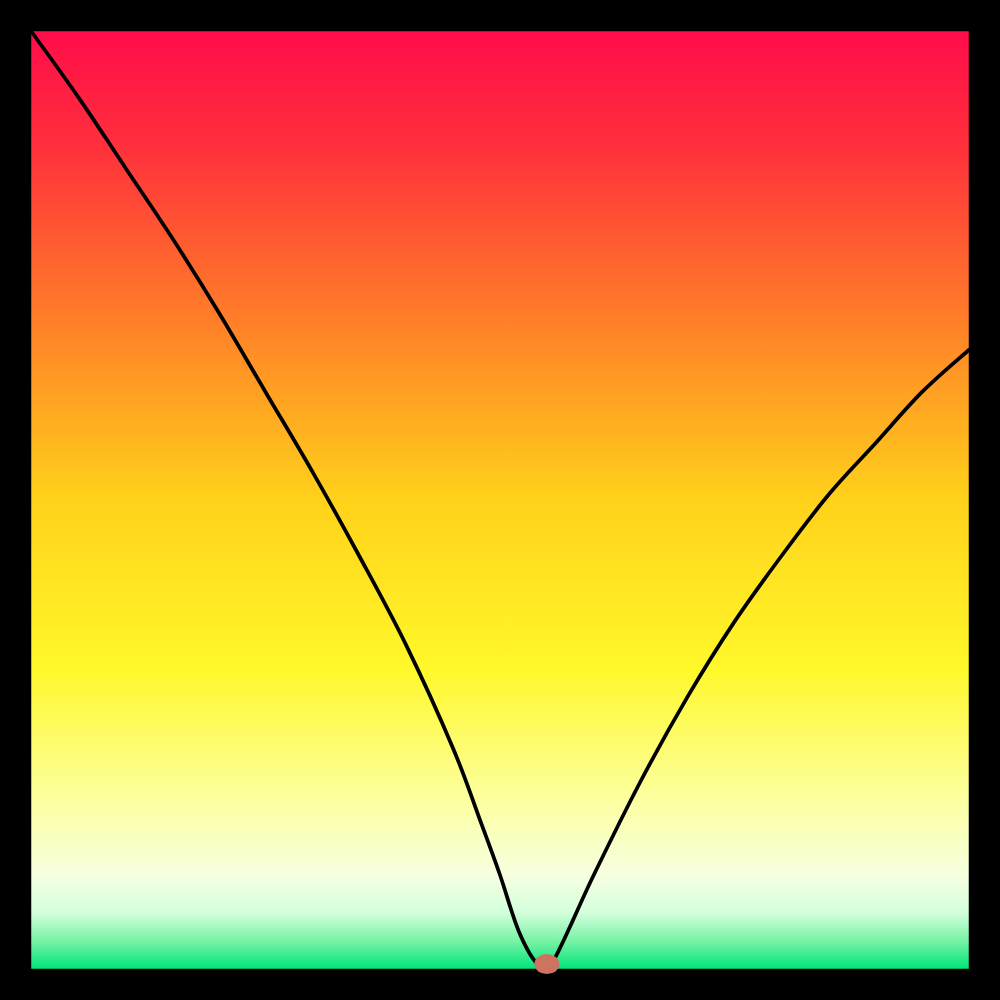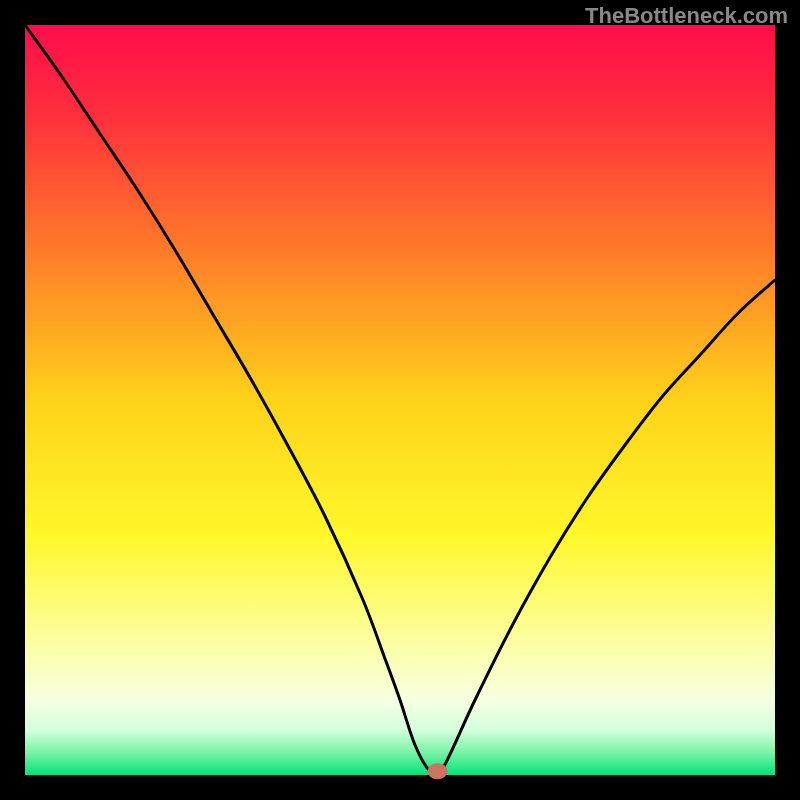--- a/index.html
+++ b/index.html
@@ -46,14 +46,13 @@
           <stop offset="90%" stop-color="#f6ffe0"></stop>
           <stop offset="94%" stop-color="#d3ffdc"></stop>
           <stop offset="97%" stop-color="#7af2a6"></stop>
           <stop offset="100%" stop-color="#00e47a"></stop>
         </linearGradient>
     </defs>
     <rect id="plot-bg" fill="url(#bg-grad)" x="25" y="25" width="750" height="750"></rect>
     <path id="curve" fill="none" d="M25 25 C 31.25 33.74999999999999, 50 59.37499999999997, 62.5 77.49999999999997 C 75 95.62499999999997, 87.5 115, 100 133.75 C 112.5 152.5, 125 170.62499999999997, 137.5 189.99999999999997 C 150 209.37499999999997, 162.5 229.37500000000003, 175 250.00000000000003 C 187.5 270.62500000000006, 200 292.5, 212.5 313.75 C 225 335, 237.5 355.625, 250 377.5 C 262.5 399.375, 275 421.87500000000006, 287.5 445.00000000000006 C 300 468.12500000000006, 312.5 490.625, 325 516.25 C 337.5 541.875, 352.5 575, 362.5 598.75 C 372.5 622.5, 378.75 641.875, 385 658.75 C 391.25 675.625, 395 685.625, 400 700 C 405 714.375, 410 733.125, 415 745 C 420 756.875, 425.625 766.875, 430 771.25 C 434.375 775.625, 433.75000000000006 783.125, 441.25000000000006 771.25 C 448.75000000000006 759.375, 463.125 724.375, 475 700 C 486.875 675.625, 500 648.75, 512.5 625 C 525 601.25, 537.5 578.75, 550 557.5 C 562.5 536.25, 575 516.25, 587.5 497.5 C 600 478.75, 612.5 461.87500000000006, 625 445.00000000000006 C 637.5 428.12500000000006, 650 411.25, 662.5 396.25 C 675 381.25, 687.5 368.74999999999994, 700 354.99999999999994 C 712.5 341.24999999999994, 725 326.25, 737.5 313.75 C 750 301.25, 768.75 285.625, 775 280" stroke="#000000" stroke-width="3" stroke-linecap="round"></path>
     <ellipse id="marker" cx="437.50000000000006" cy="771.25" rx="10" ry="8" fill="#cd7461"></ellipse>
   </svg>
-  <div class="watermark">TheBottleneck.com</div>
 </div>
 
 </body></html>

